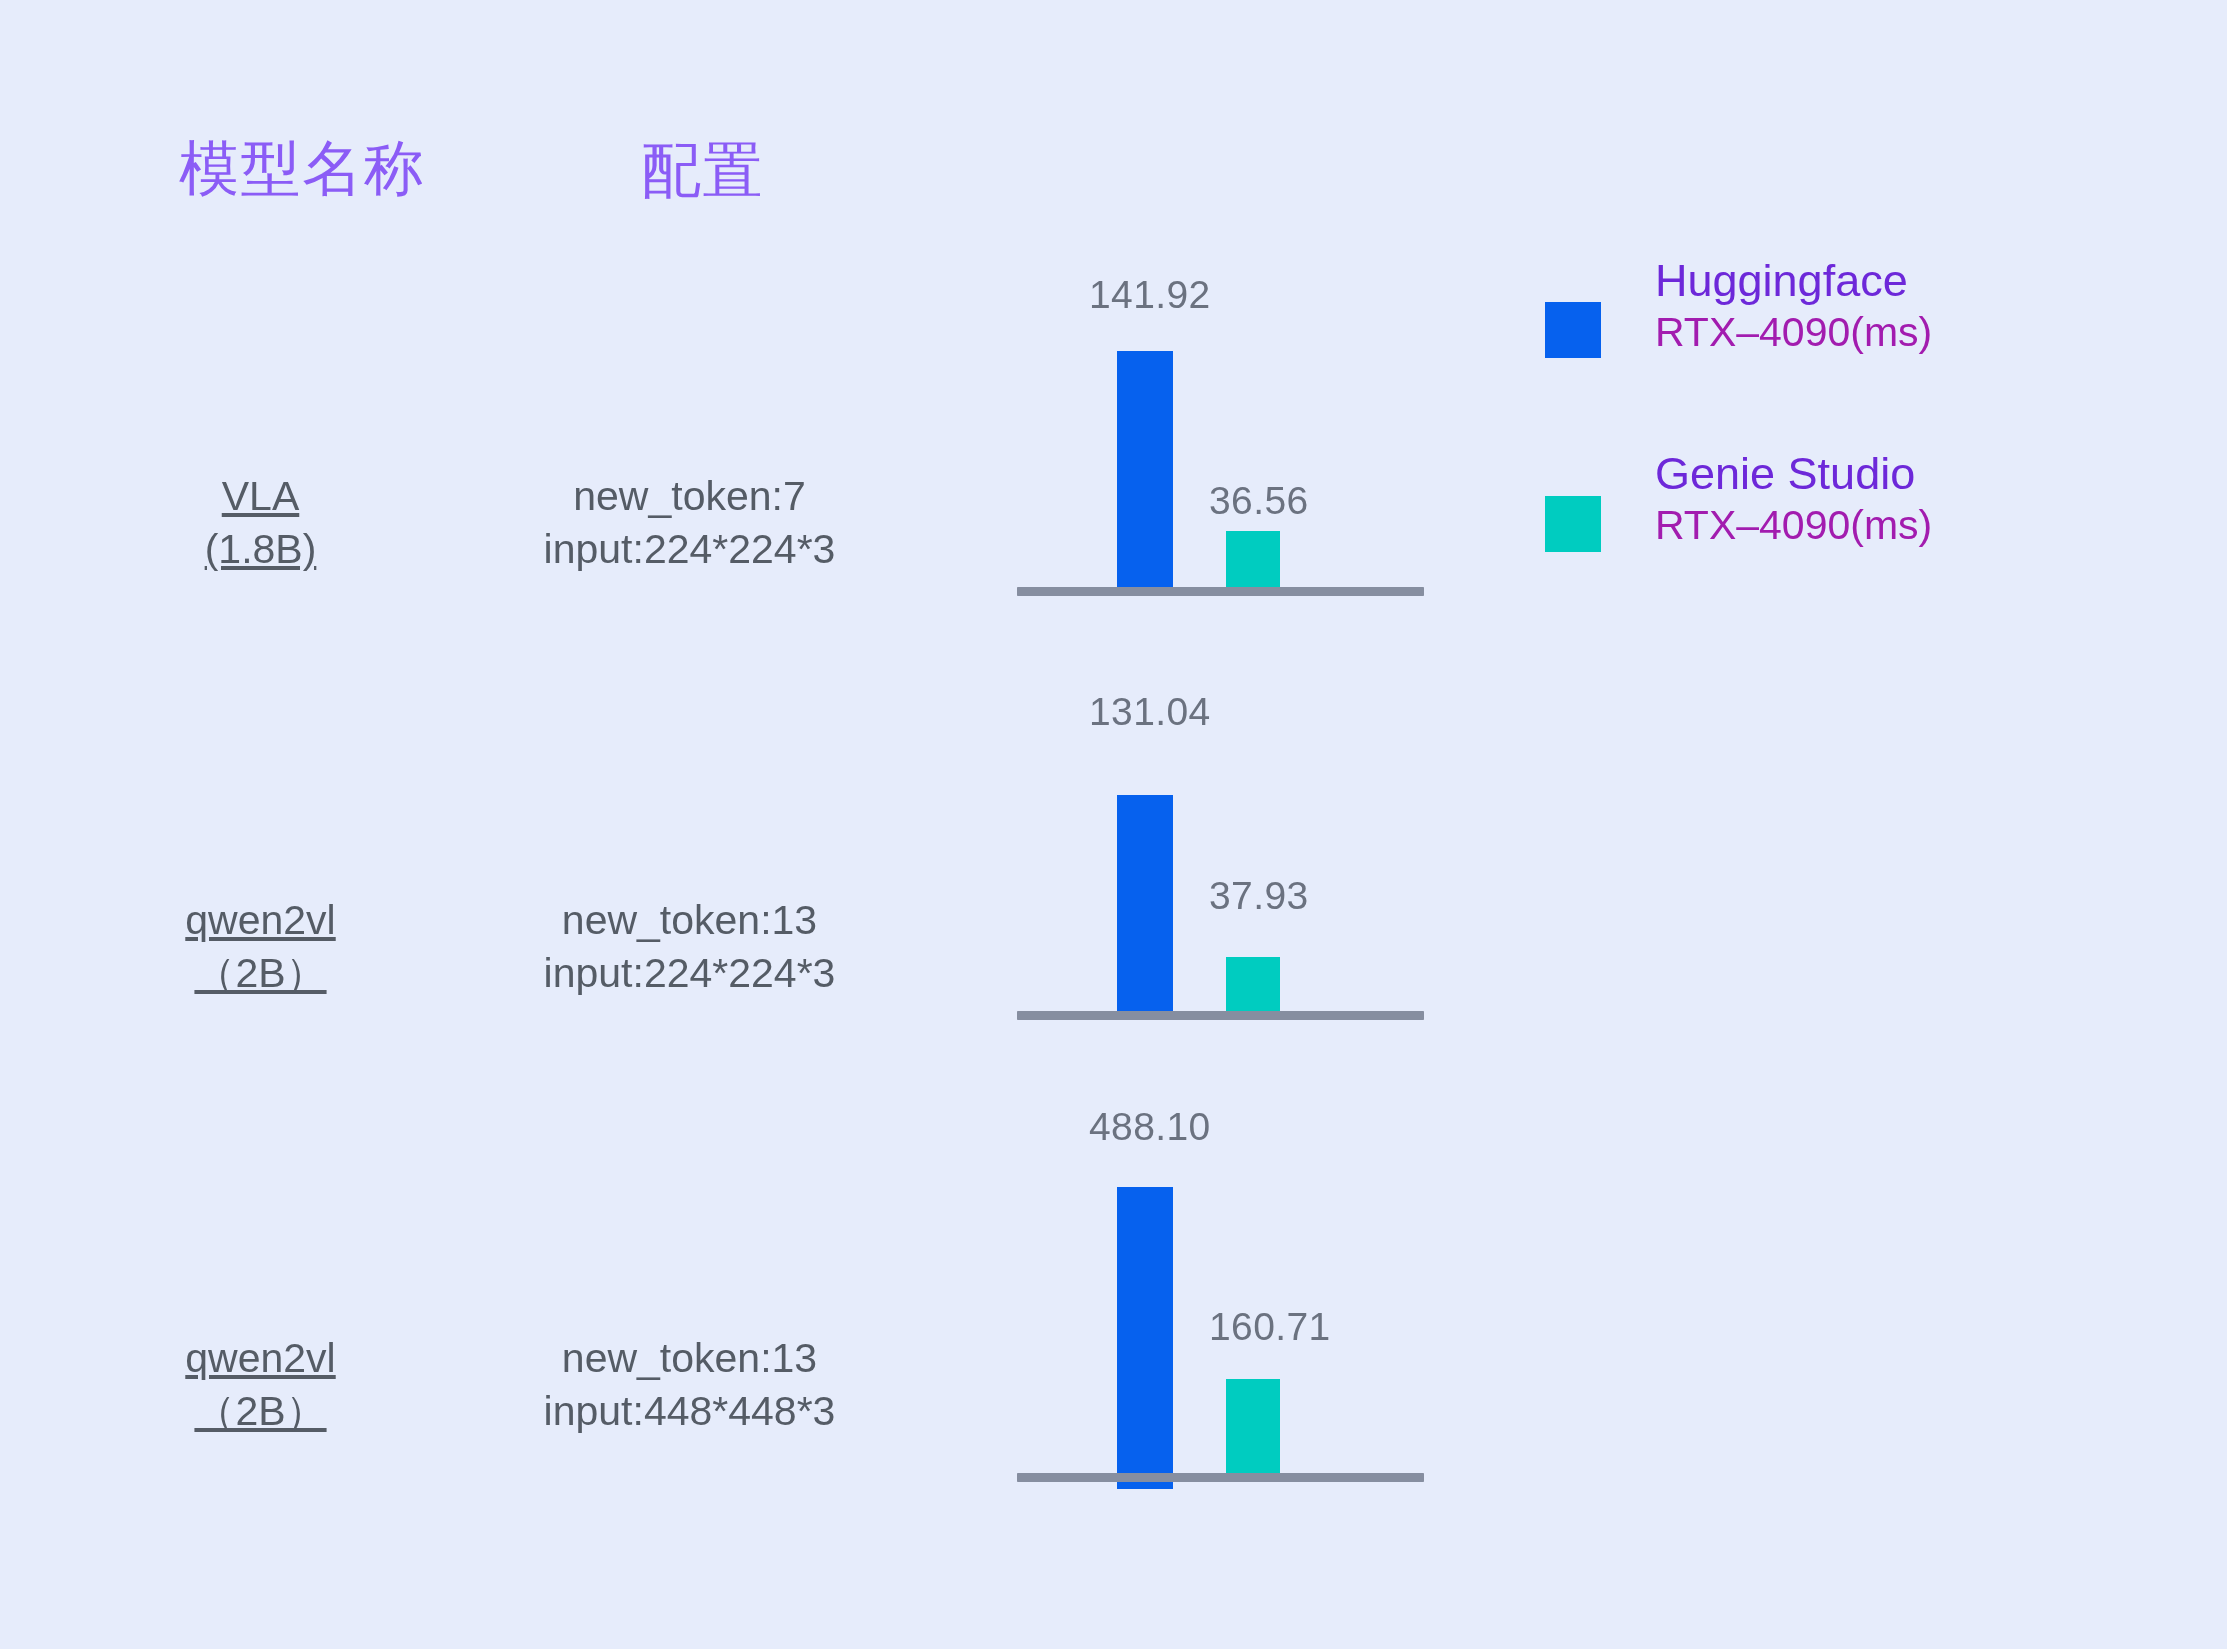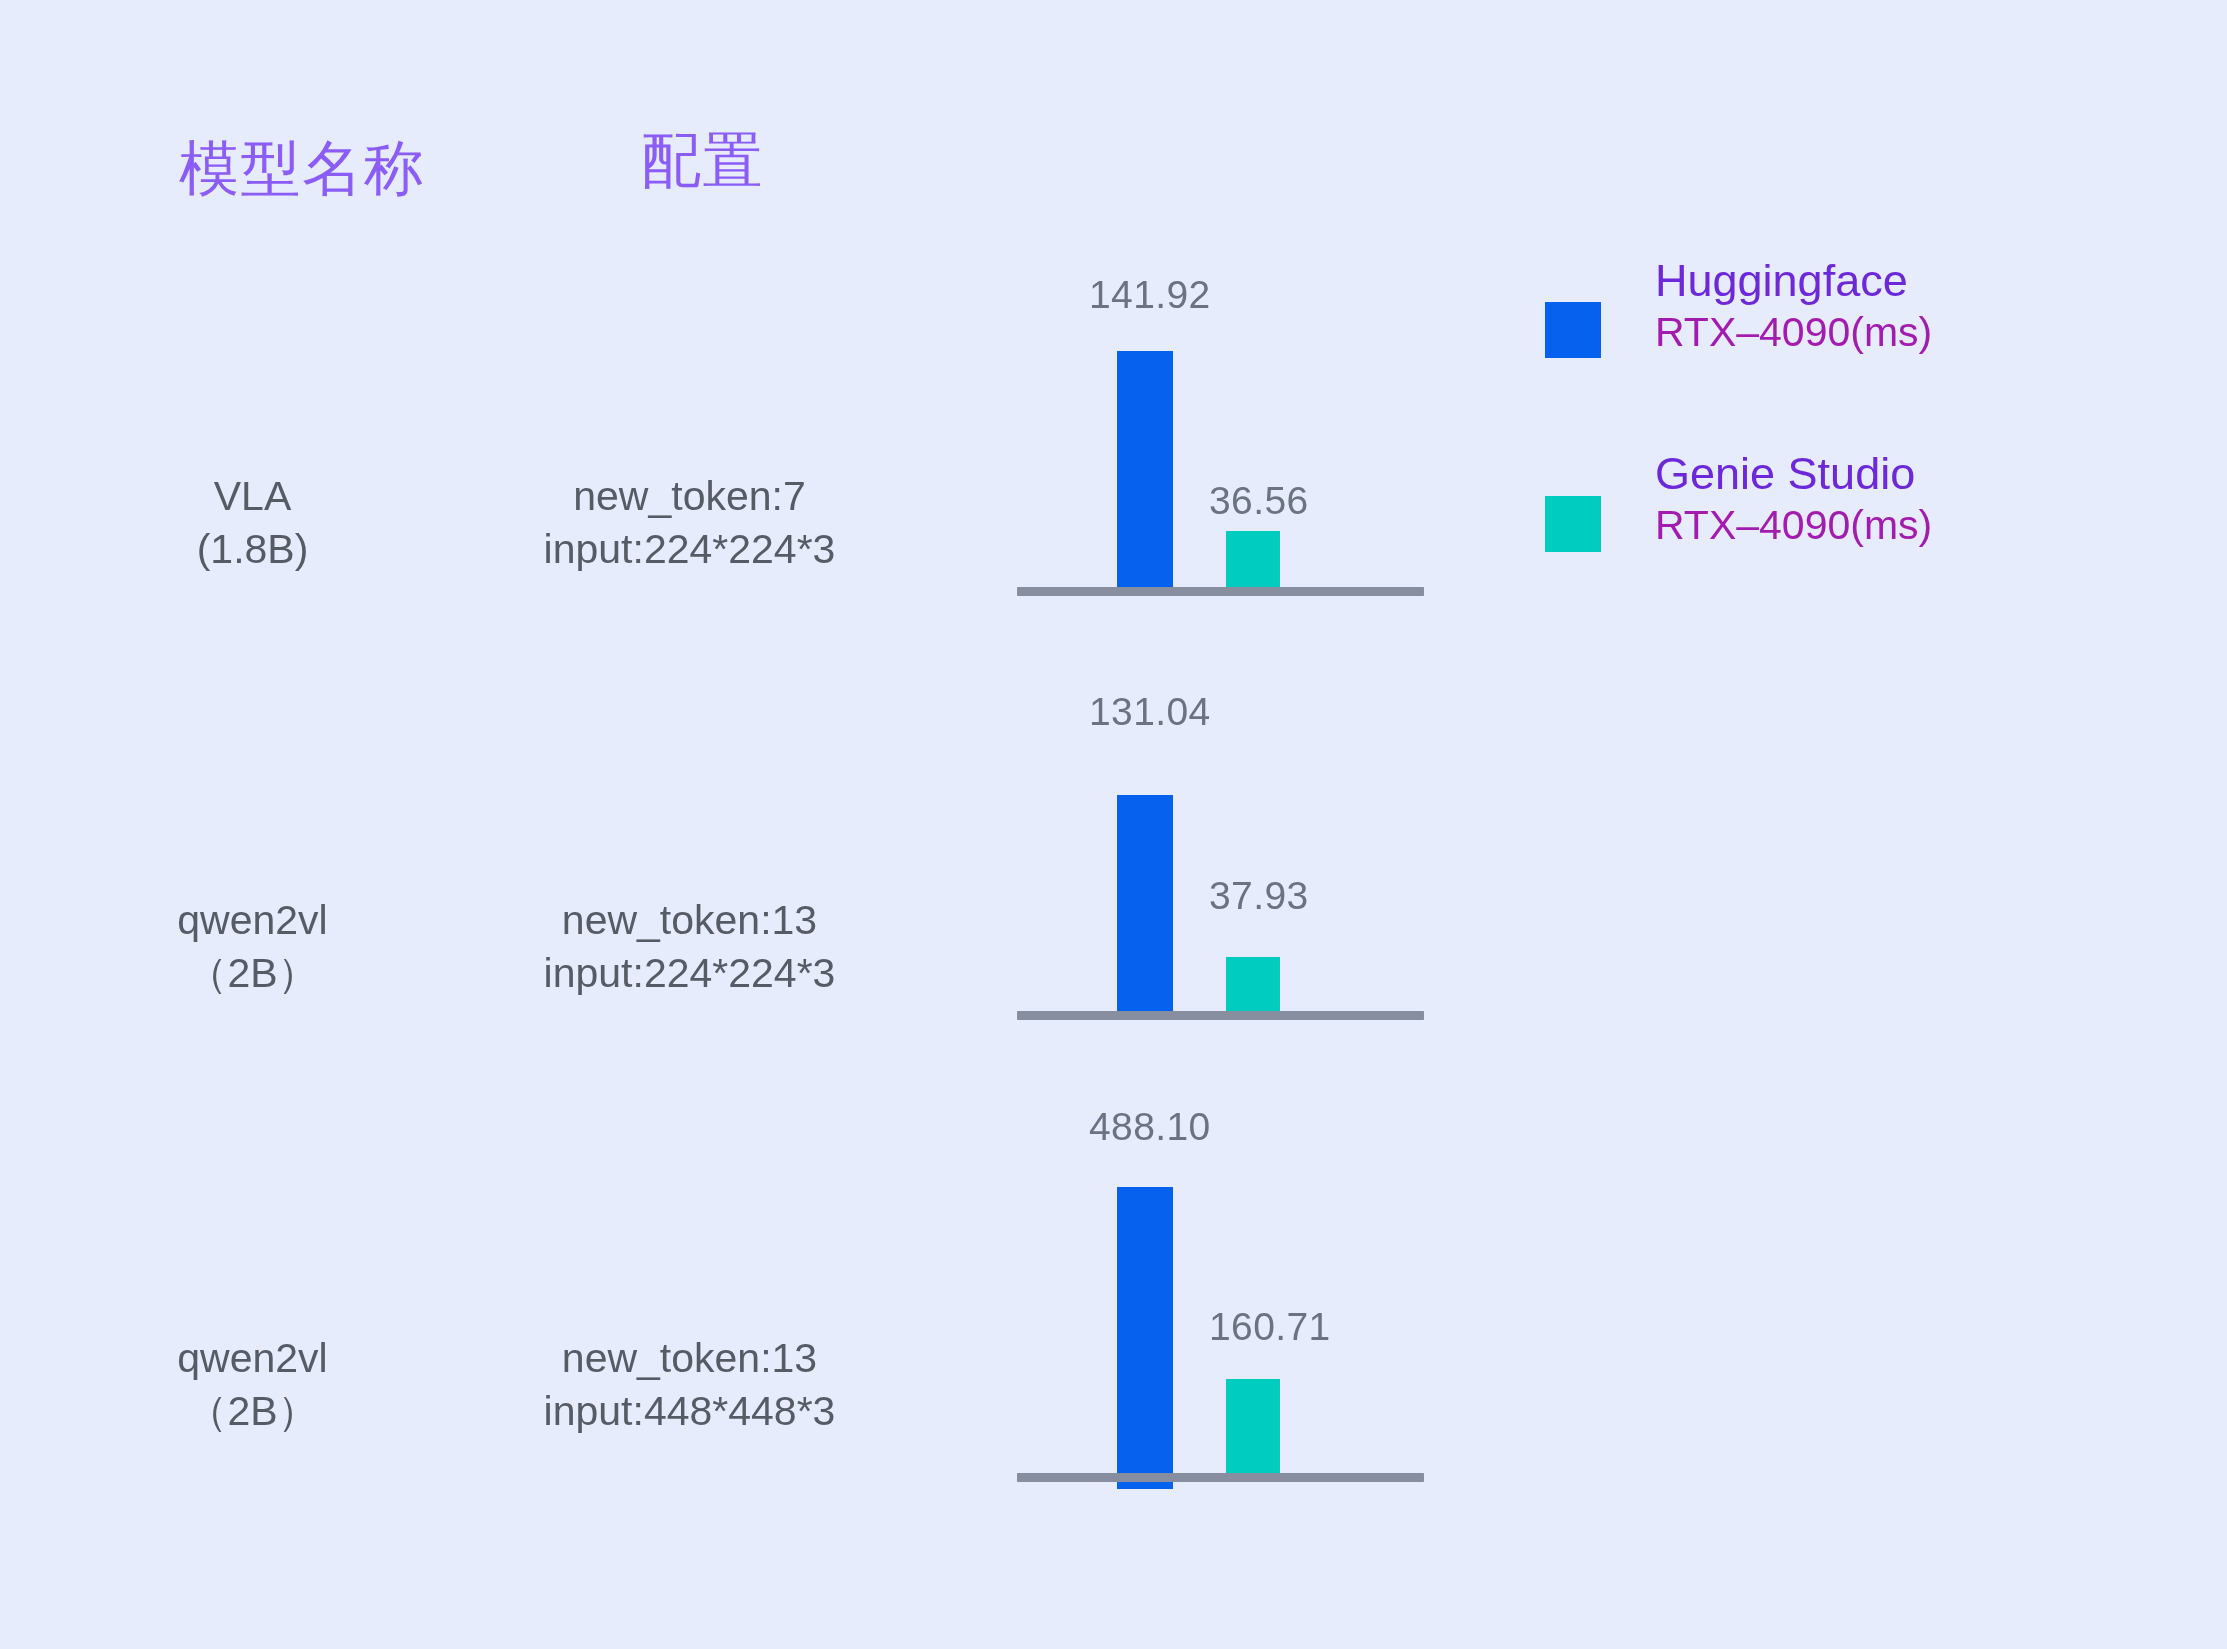--- a/index.html
+++ b/index.html
@@ -22,37 +22,37 @@
   
   .col-header {
     position: absolute;
     color: #8b5cf6;
     font-size: 60px;
     font-weight: 400;
     letter-spacing: 1.6px;
     white-space: nowrap;
   }
   #hdr-model { left: 179px; top: 129px; }
-  #hdr-config { left: 641px; top: 121px; }
+  #hdr-config { left: 641px; top: 131px; }
 
   
   .row {
     position: absolute;
     left: 0;
     width: 2227px;
   }
   .row-label-cell {
     position: absolute;
     text-align: center;
     color: #555c66;
     font-size: 41px;
     line-height: 1.30;
     white-space: nowrap;
   }
-  .cell-model { left: 127px; width: 251px; }
+  .cell-model { left: 135px; width: 251px; text-decoration: underline; }
   .cell-config { left: 470px; width: 439px; }
   .cell-line { display: block; }
 
   
   .chart {
     position: absolute;
     left: 1017px;
     width: 439px;
   }
   .axis {

